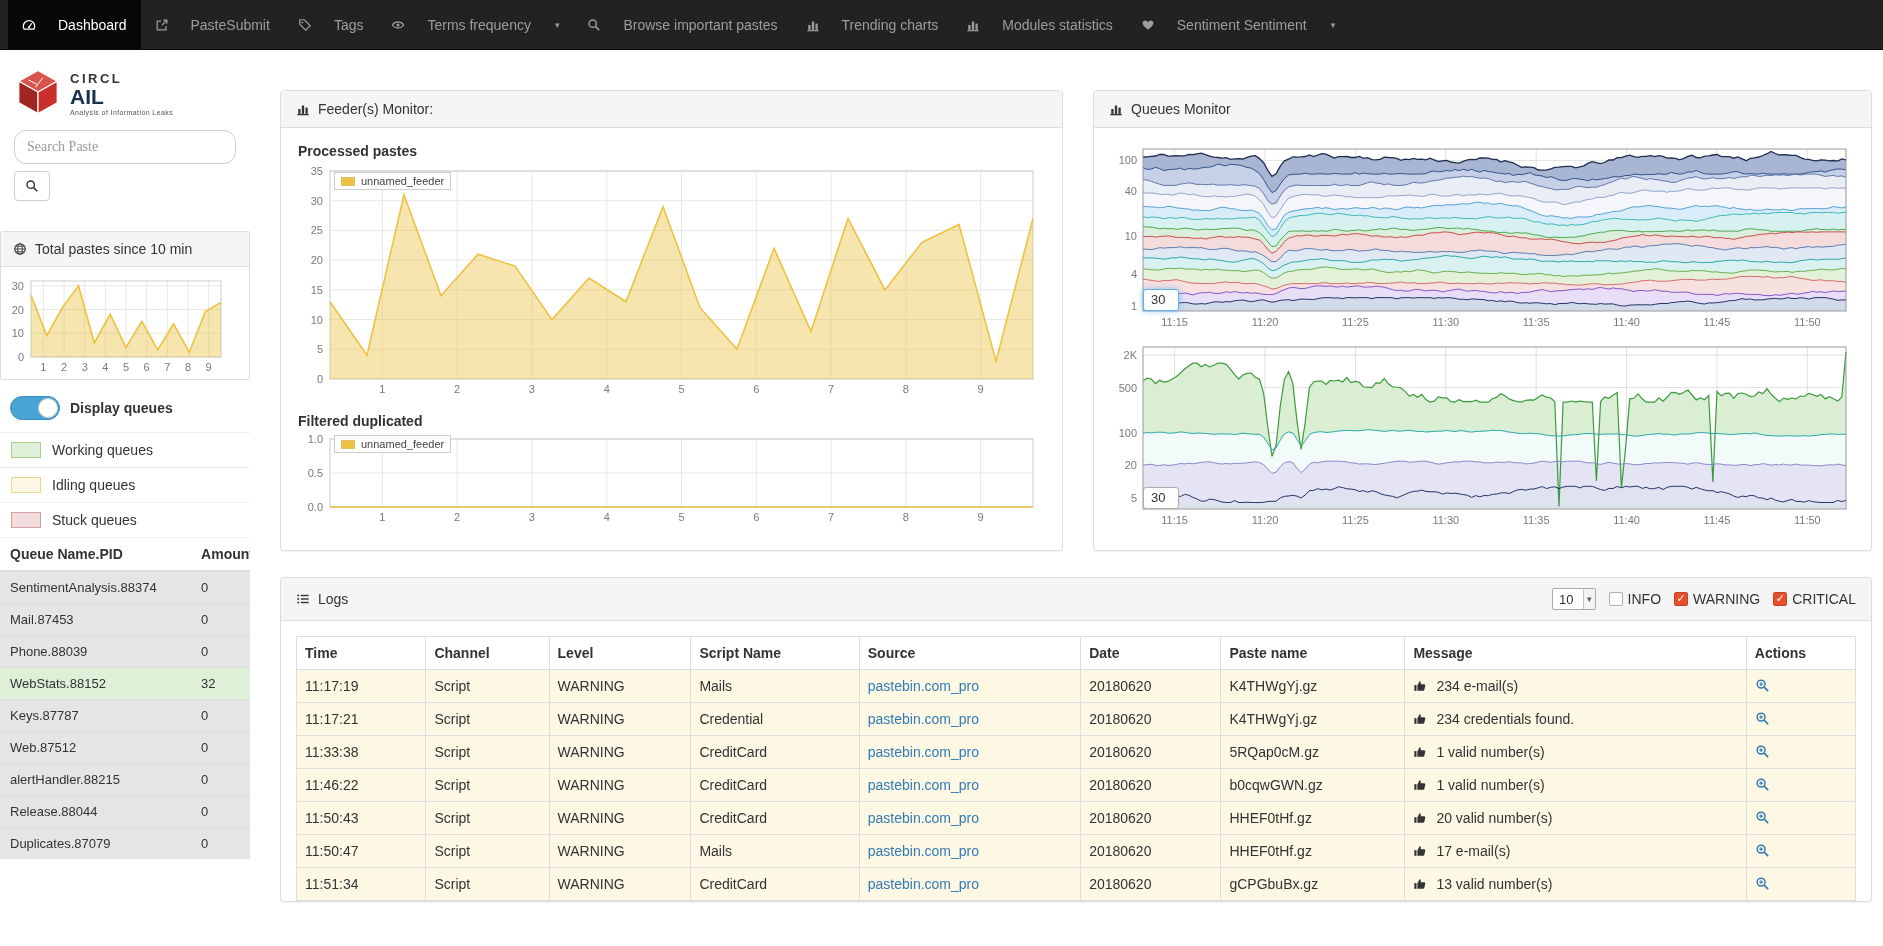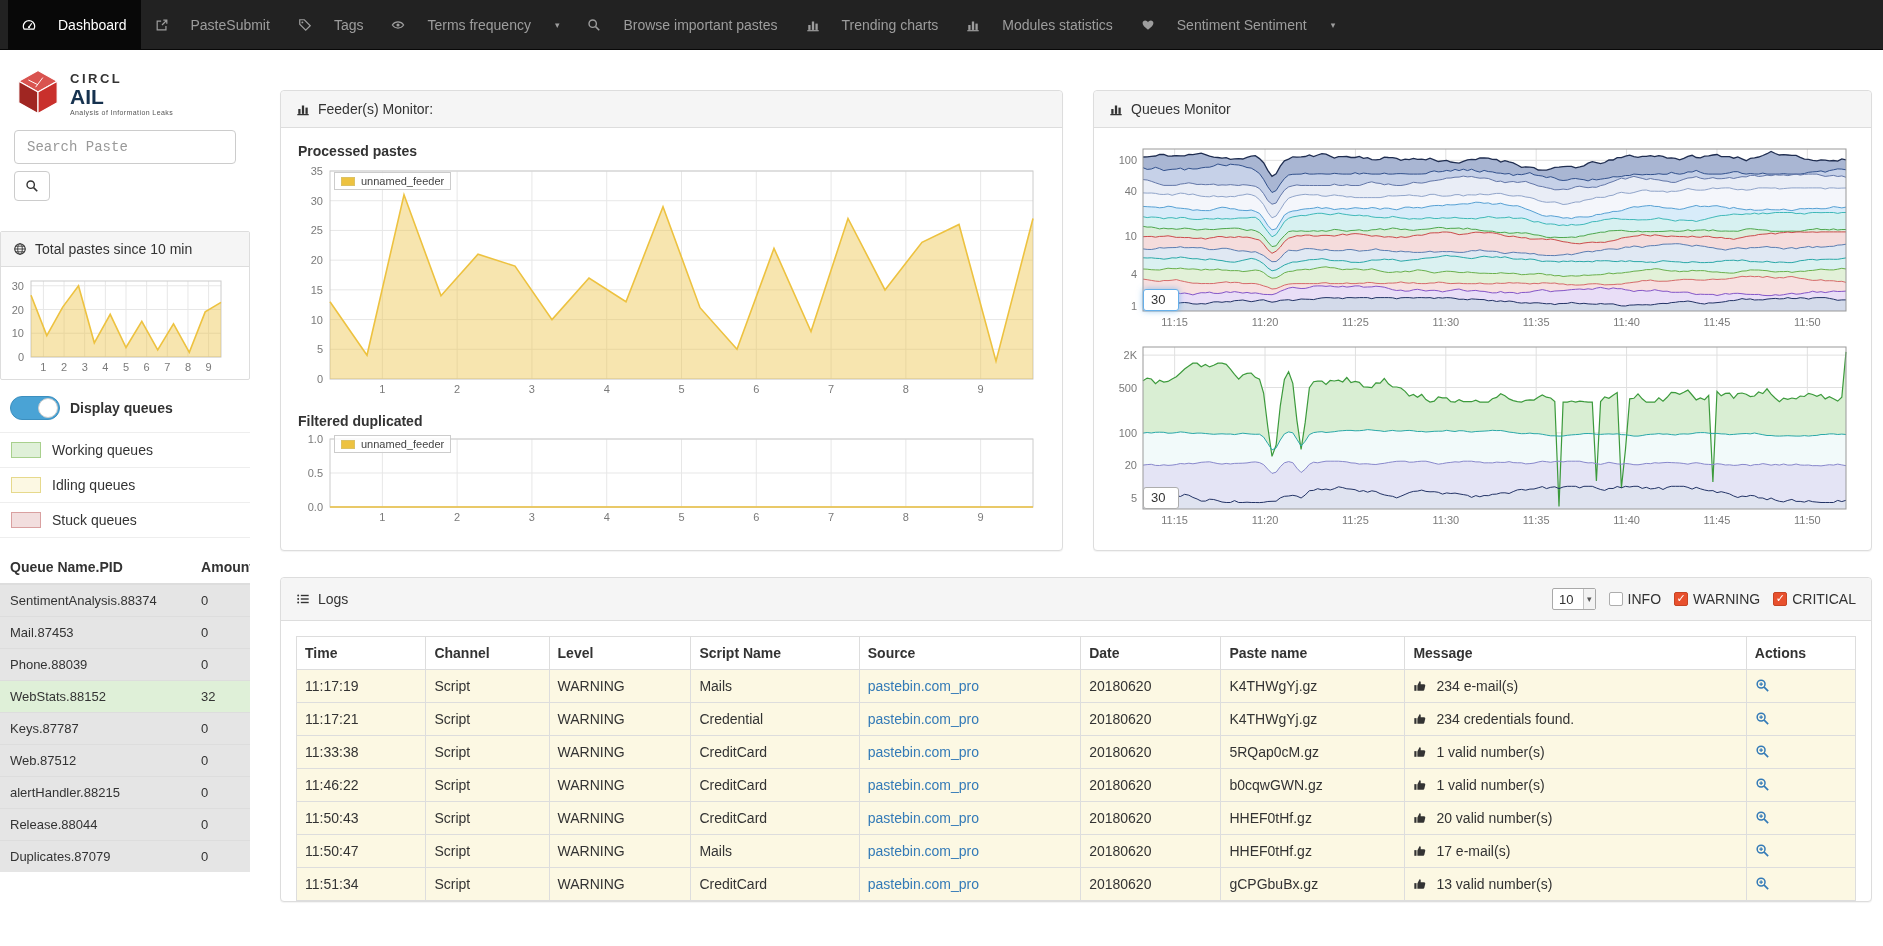--- a/index.html
+++ b/index.html
@@ -22,38 +22,38 @@
 .main{flex:1;padding:40px 11px 0 30px;overflow:hidden}
 .top-row{display:flex;gap:30px}
 
 
 .logo{display:flex;align-items:flex-end;gap:8px;padding:8px 14px 14px}
 .logo-cube{width:48px;height:48px}
 .logo-circl{font-size:13px;font-weight:bold;letter-spacing:2.5px;color:#333}
 .logo-ail{font-size:21px;font-weight:bold;color:#16324f;line-height:1.05}
 .logo-tagline{font-size:7px;color:#555;letter-spacing:.4px;margin-top:1px}
 .search-row{padding:0 14px}
-.search-input{width:100%;height:34px;border:1px solid #ccc;border-radius:4px;padding:6px 12px;
-  font-size:14px;color:#555;font-family:Liberation Mono, monospace;outline:none}
+.search-input{width:100%;height:34px;border:1px solid #ccc;border-radius:12px;padding:6px 12px;
+  font-size:14px;color:#555;font-family:Liberation Serif, serif;outline:none}
 .search-input::placeholder{color:#999}
 .search-btn{margin-top:7px;width:36px;height:30px;background:#fff;border:1px solid #ccc;border-radius:4px;
   color:#333;display:flex;align-items:center;justify-content:center;cursor:pointer}
 .side-panel{border:1px solid #ddd;margin-top:30px;border-radius:2px}
 .side-panel-heading{background:#f5f5f5;border-bottom:1px solid #ddd;padding:9px 12px;
   display:flex;gap:8px;align-items:center}
 .side-panel-body{padding:8px 4px 4px}
 .display-queues-row{display:flex;align-items:center;gap:10px;padding:16px 10px 12px;border-bottom:1px solid #eee}
 .toggle{width:50px;height:24px;border-radius:12px;background:#4aa3d5;border:1px solid #3c8fbf;
   position:relative;display:inline-block;cursor:pointer;flex:none}
 .toggle .knob{position:absolute;right:1px;top:1px;width:20px;height:20px;background:#fff;
   border:1px solid #ccc;border-radius:50%}
 .display-queues-label{font-weight:bold}
 .legend-row{display:flex;gap:11px;padding:9px 11px;border-bottom:1px solid #eee}
 .legend-swatch{width:30px;height:16px;border:1px solid;flex:none}
-.queue-table{border-collapse:collapse;width:272px;margin-top:13px}
+.queue-table{border-collapse:collapse;width:272px;}
 .queue-table th{text-align:left;padding:8px 6px 8px 10px;border-bottom:2px solid #ddd;white-space:nowrap}
 .queue-table td{padding:8px 6px 8px 10px;border-top:1px solid #ddd;font-size:13px;white-space:nowrap}
 .queue-row.idle{background:#e5e5e5}
 .queue-row.working{background:#dff0d8}
 
 
 .panel{background:#fff;border:1px solid #ddd;border-radius:4px;box-shadow:0 1px 1px rgba(0,0,0,.05)}
 .panel-heading{background:#f5f5f5;border-bottom:1px solid #ddd;padding:10px 15px;
   border-radius:4px 4px 0 0;display:flex;align-items:center;gap:8px;color:#333}
 .panel-body{padding:15px}

